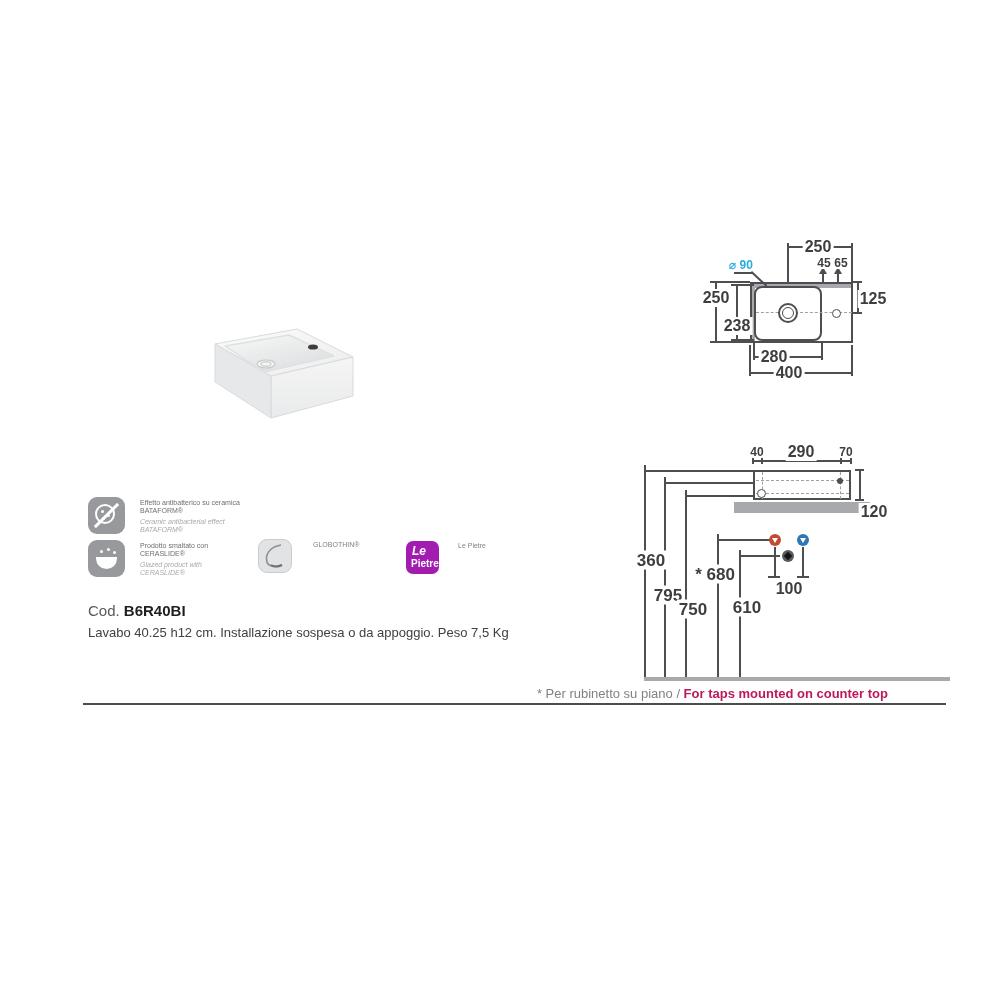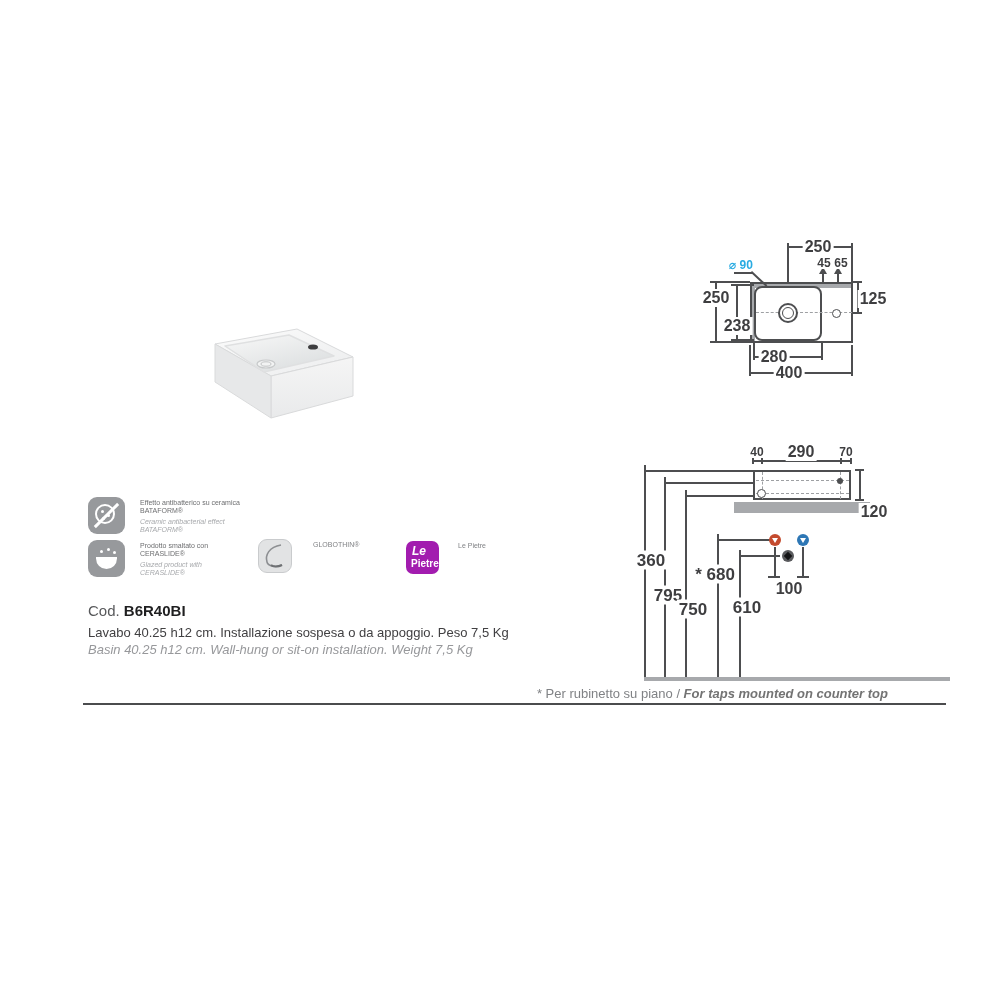--- a/index.html
+++ b/index.html
@@ -34,21 +34,21 @@
   .ftext{position:absolute;font-size:7px;line-height:8px;color:#6D6E70;}
   .ftext .it{font-style:italic;color:#A7A9AC;}
   .ftext .gap{height:3px;}
   .badge-label{position:absolute;font-size:7px;color:#808285;}
   
   .codeline{position:absolute;font-size:15px;color:#58595B;}
   .codeline b{color:#1F1F20;font-weight:700;}
   .desc-it{position:absolute;font-size:13px;color:#414042;}
   .desc-en{position:absolute;font-size:13px;font-style:italic;color:#97989B;}
   .footnote{position:absolute;font-size:13px;text-align:right;color:#808285;white-space:nowrap;}
-  .footnote .en{font-weight:700;font-style:italic;color:#737373;}
+  .footnote .en{font-weight:700;color:#be185d;}
   .sep{position:absolute;background:#4B4C4E;height:2px;}
 </style>
 </head>
 <body>
 
 <div class="canvas">
 
   <svg style="position:absolute;left:185px;top:312px;" width="210" height="125" viewBox="0 0 210 125">
     <defs>
       <linearGradient id="gTop" x1="0" y1="0" x2="1" y2="1">
@@ -228,20 +228,19 @@
     <div style="position:absolute;left:6px;top:3px;color:#fff;font-weight:700;font-style:italic;font-size:12px;">Le</div>
     <div style="position:absolute;left:5px;top:17px;color:#fff;font-weight:700;font-size:10px;">Pietre</div>
   </div>
   <div class="badge-label" style="left:458px;top:542px;">Le Pietre</div>
 
   <div class="codeline" style="left:88px;top:602px;">
     <span>Cod.</span>
     <b>B6R40BI</b>
   </div>
   <div class="desc-it" style="left:88px;top:625px;">Lavabo 40.25 h12 cm. Installazione sospesa o da appoggio. Peso 7,5 Kg</div>
-  <div class="desc-en" style="left:88px;top:642px;">Basin 40.25 h12 cm. Wall-hung or sit-on installation. Weight 7,5 Kg</div>
 
   <div class="footnote" style="left:520px;top:686px;width:368px;">
     <span>* Per rubinetto su piano / </span><span class="en">For taps mounted on counter top</span>
   </div>
   <div class="sep" style="left:83px;top:703px;width:863px;"></div>
 
 </div>
 
 </body></html>

